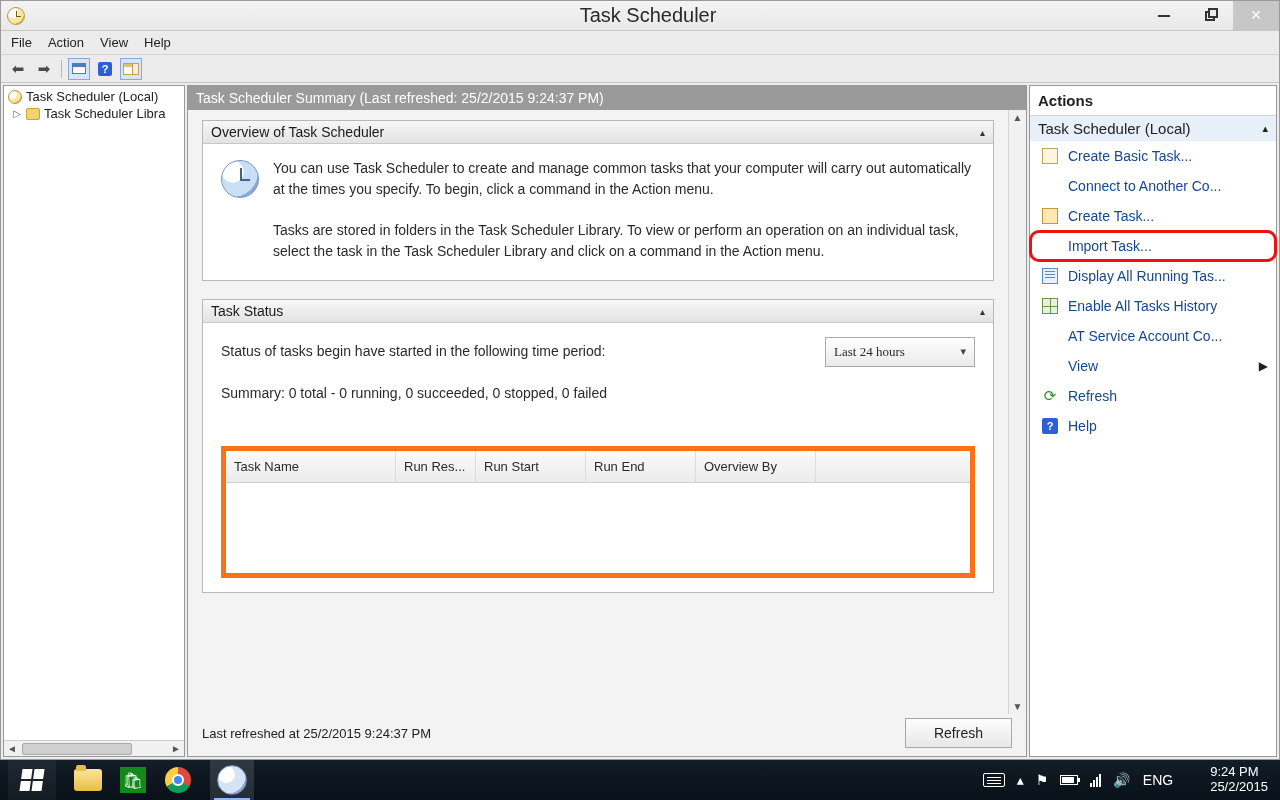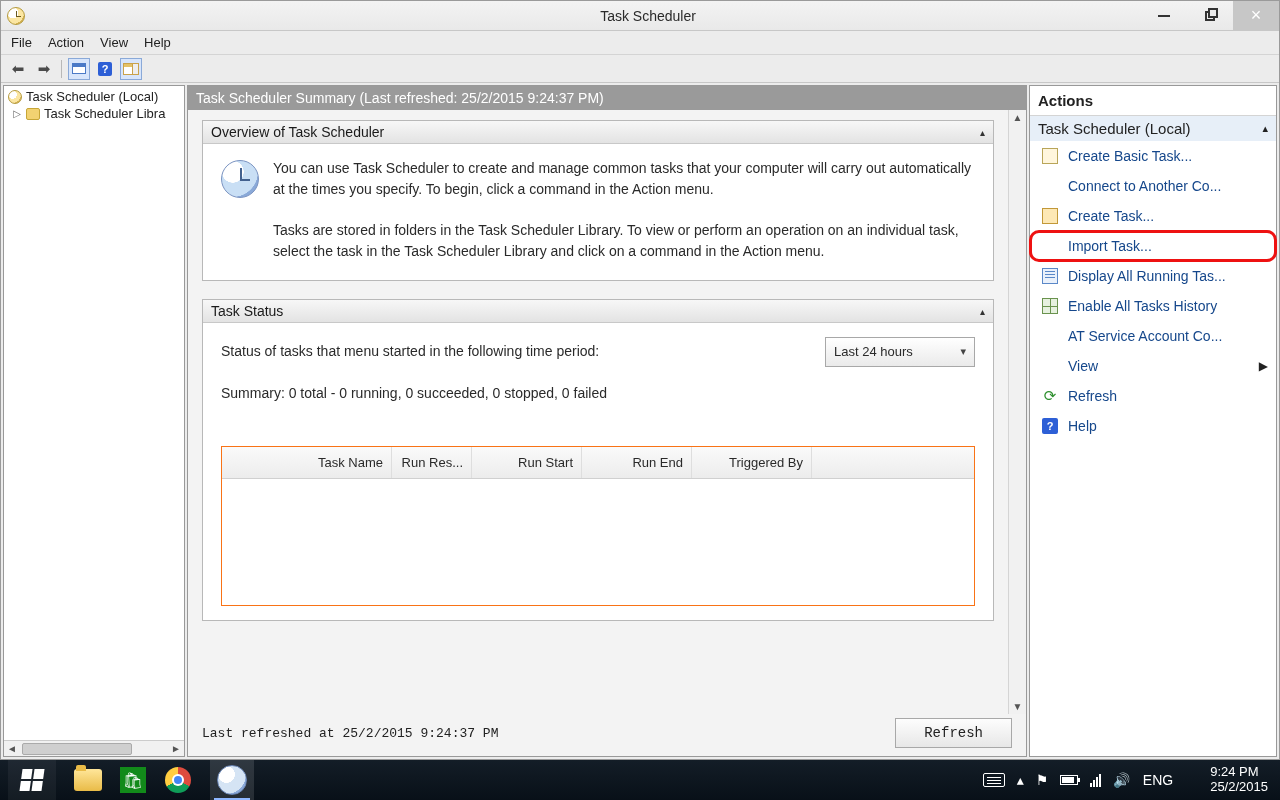--- a/index.html
+++ b/index.html
@@ -25,21 +25,21 @@
     border: 1px solid #b59a3c; position: relative;
   }
   .titlebar .app-icon::after{
     content:""; position:absolute; left:8px; top:3px; width:1px; height:6px; background:#6b5a20;
     transform-origin: bottom center;
   }
   .titlebar .app-icon::before{
     content:""; position:absolute; left:8px; top:8px; width:5px; height:1px; background:#6b5a20;
   }
   .titlebar .title {
-    position: absolute; left:16px; right:0; text-align: center; font-size: 14px; color:#2a2a2a;
+    position: absolute; left:16px; right:0; text-align: center; font-size: 20px; color:#2a2a2a;
     pointer-events: none;
   }
   .win-controls { position:absolute; right:0; top:0; display:flex; height:100%; }
   .win-btn { width:46px; display:flex; align-items:center; justify-content:center; font-size:14px; color:#333; }
   .win-btn.close { background:#c7c7c7; color:#fff; font-size:18px; }
   .win-btn.min::after{ content:""; width:12px; height:2px; background:#333; display:block; }
   .win-btn.max{ position:relative; }
   .win-btn.max .sq{ width:10px; height:10px; border:2px solid #333; background:#ececec; }
   .win-btn.max .sq2{ position:absolute; margin-left:6px; margin-top:-6px; }
 
@@ -111,34 +111,34 @@
     background: radial-gradient(circle at 30% 30%, #fff 0 30%, #c9dff5 31% 70%, #8aa9d8 71% 100%);
     border:1px solid #7a93c1; flex:0 0 38px; position:relative; margin-top:2px;
   }
   .overview-icon::before{ content:""; position:absolute; left:18px; top:7px; width:2px; height:12px; background:#43618f;}
   .overview-icon::after{ content:""; position:absolute; left:18px; top:18px; width:10px; height:2px; background:#43618f;}
   .overview-text p{ margin:0 0 20px 0;}
   .overview-text p:last-child{margin-bottom:4px;}
 
   .status-row1{ display:flex; justify-content:space-between; align-items:center; margin-bottom:16px;}
   .status-select{
-    border:1px solid #a8a8a8; padding:4px 26px 4px 8px; background:linear-gradient(#fff,#eaeaea); font-size:13px; position:relative; min-width:150px;
+    border:1px solid #a8a8a8; padding:4px 26px 4px 8px; background:linear-gradient(#fff,#eaeaea); font-size:13px; position:relative; min-width:150px;font-family:Liberation Serif, serif;
   }
   .status-select::after{ content:"▾"; position:absolute; right:8px; top:5px; color:#444; font-size:11px;}
   .status-summary{ margin-bottom:42px; }
 
   .task-table{
-    border:1px solid #f97316; background:#fff; height:160px;text-align:right;
+    border:5px solid #f97316; background:#fff; height:132px;
   }
   .task-table .thead{ display:flex; background:linear-gradient(#fafafa,#ececec); border-bottom:1px solid #d0d0d0;}
   .task-table .th{ padding:6px 8px; border-right:1px solid #dedede; font-size:13px; white-space:nowrap; overflow:hidden; text-overflow:ellipsis;}
   .th0{flex:0 0 170px;} .th1{flex:0 0 80px;} .th2{flex:0 0 110px;} .th3{flex:0 0 110px;} .th4{flex:0 0 120px;}
   .task-table .tbody{ height:124px; }
 
-  .footer-row{ display:flex; justify-content:space-between; align-items:center; padding:4px 14px 8px 14px;font-family:Liberation Mono, monospace;}
+  .footer-row{ display:flex; justify-content:space-between; align-items:center; padding:4px 14px 8px 14px;}
   .refresh-btn{
     border:1px solid #a8a8a8; padding:6px 28px; background:linear-gradient(#fdfdfd,#e7e7e7); font-size:14px;
   }
 
   
   .actions-pane{
     width:248px; border:1px solid #999; margin:2px 2px 2px 1px; background:#fff; display:flex; flex-direction:column;
   }
   .actions-title{ padding:6px 8px; font-weight:600; font-size:15px; border-bottom:1px solid #d4d4d4;}
   .actions-sub{
@@ -282,34 +282,34 @@
             </div>
           </div>
 
           <div class="section">
             <div class="section-header">
               <span>Task Status</span>
               <span class="chev">▴</span>
             </div>
             <div class="section-body">
               <div class="status-row1">
-                <span>Status of tasks that menu started in the following time period:</span>
+                <span>Status of tasks begin have started in the following time period:</span>
                 <div class="status-select">
                   <span>Last 24 hours</span>
                 </div>
               </div>
               <div class="status-summary">Summary: 0 total - 0 running, 0 succeeded, 0 stopped, 0 failed</div>
 
               <div class="task-table">
                 <div class="thead">
                   <div class="th th0">Task Name</div>
                   <div class="th th1">Run Res...</div>
                   <div class="th th2">Run Start</div>
                   <div class="th th3">Run End</div>
-                  <div class="th th4">Triggered By</div>
+                  <div class="th th4">Overview By</div>
                 </div>
                 <div class="tbody"></div>
               </div>
             </div>
           </div>
 
         </div>
         <div class="vscroll">
           <span class="arr">▲</span>
           <span class="arr">▼</span>

